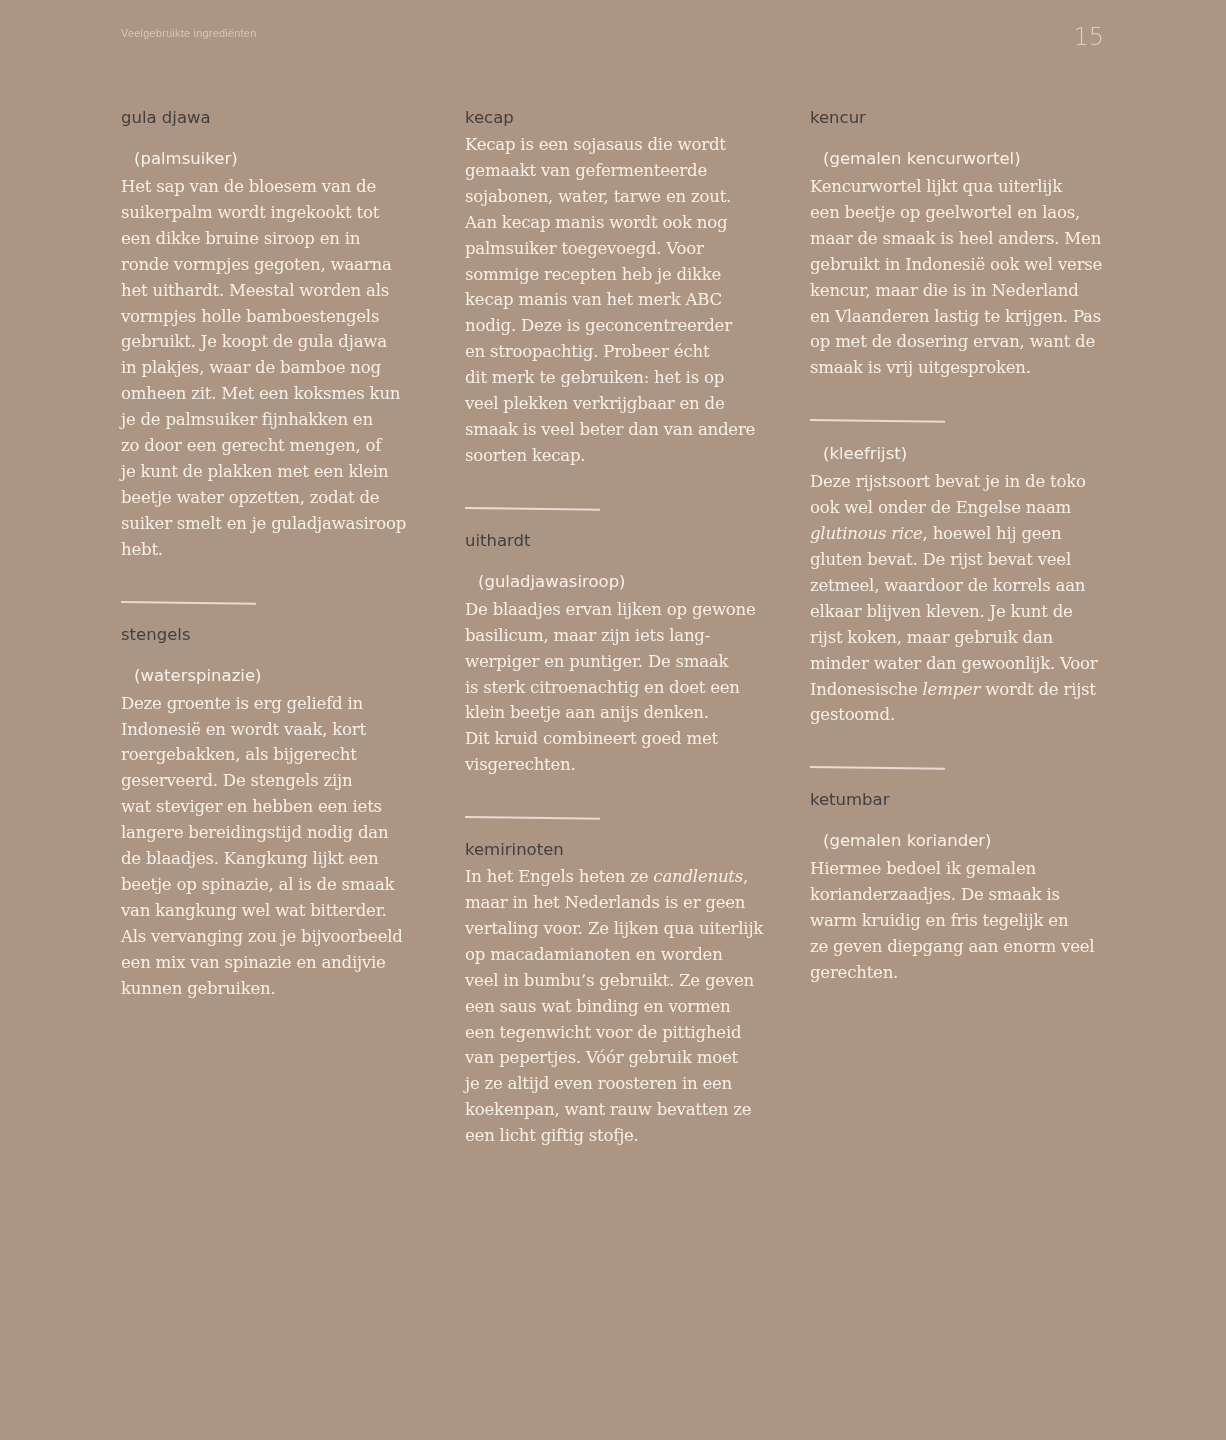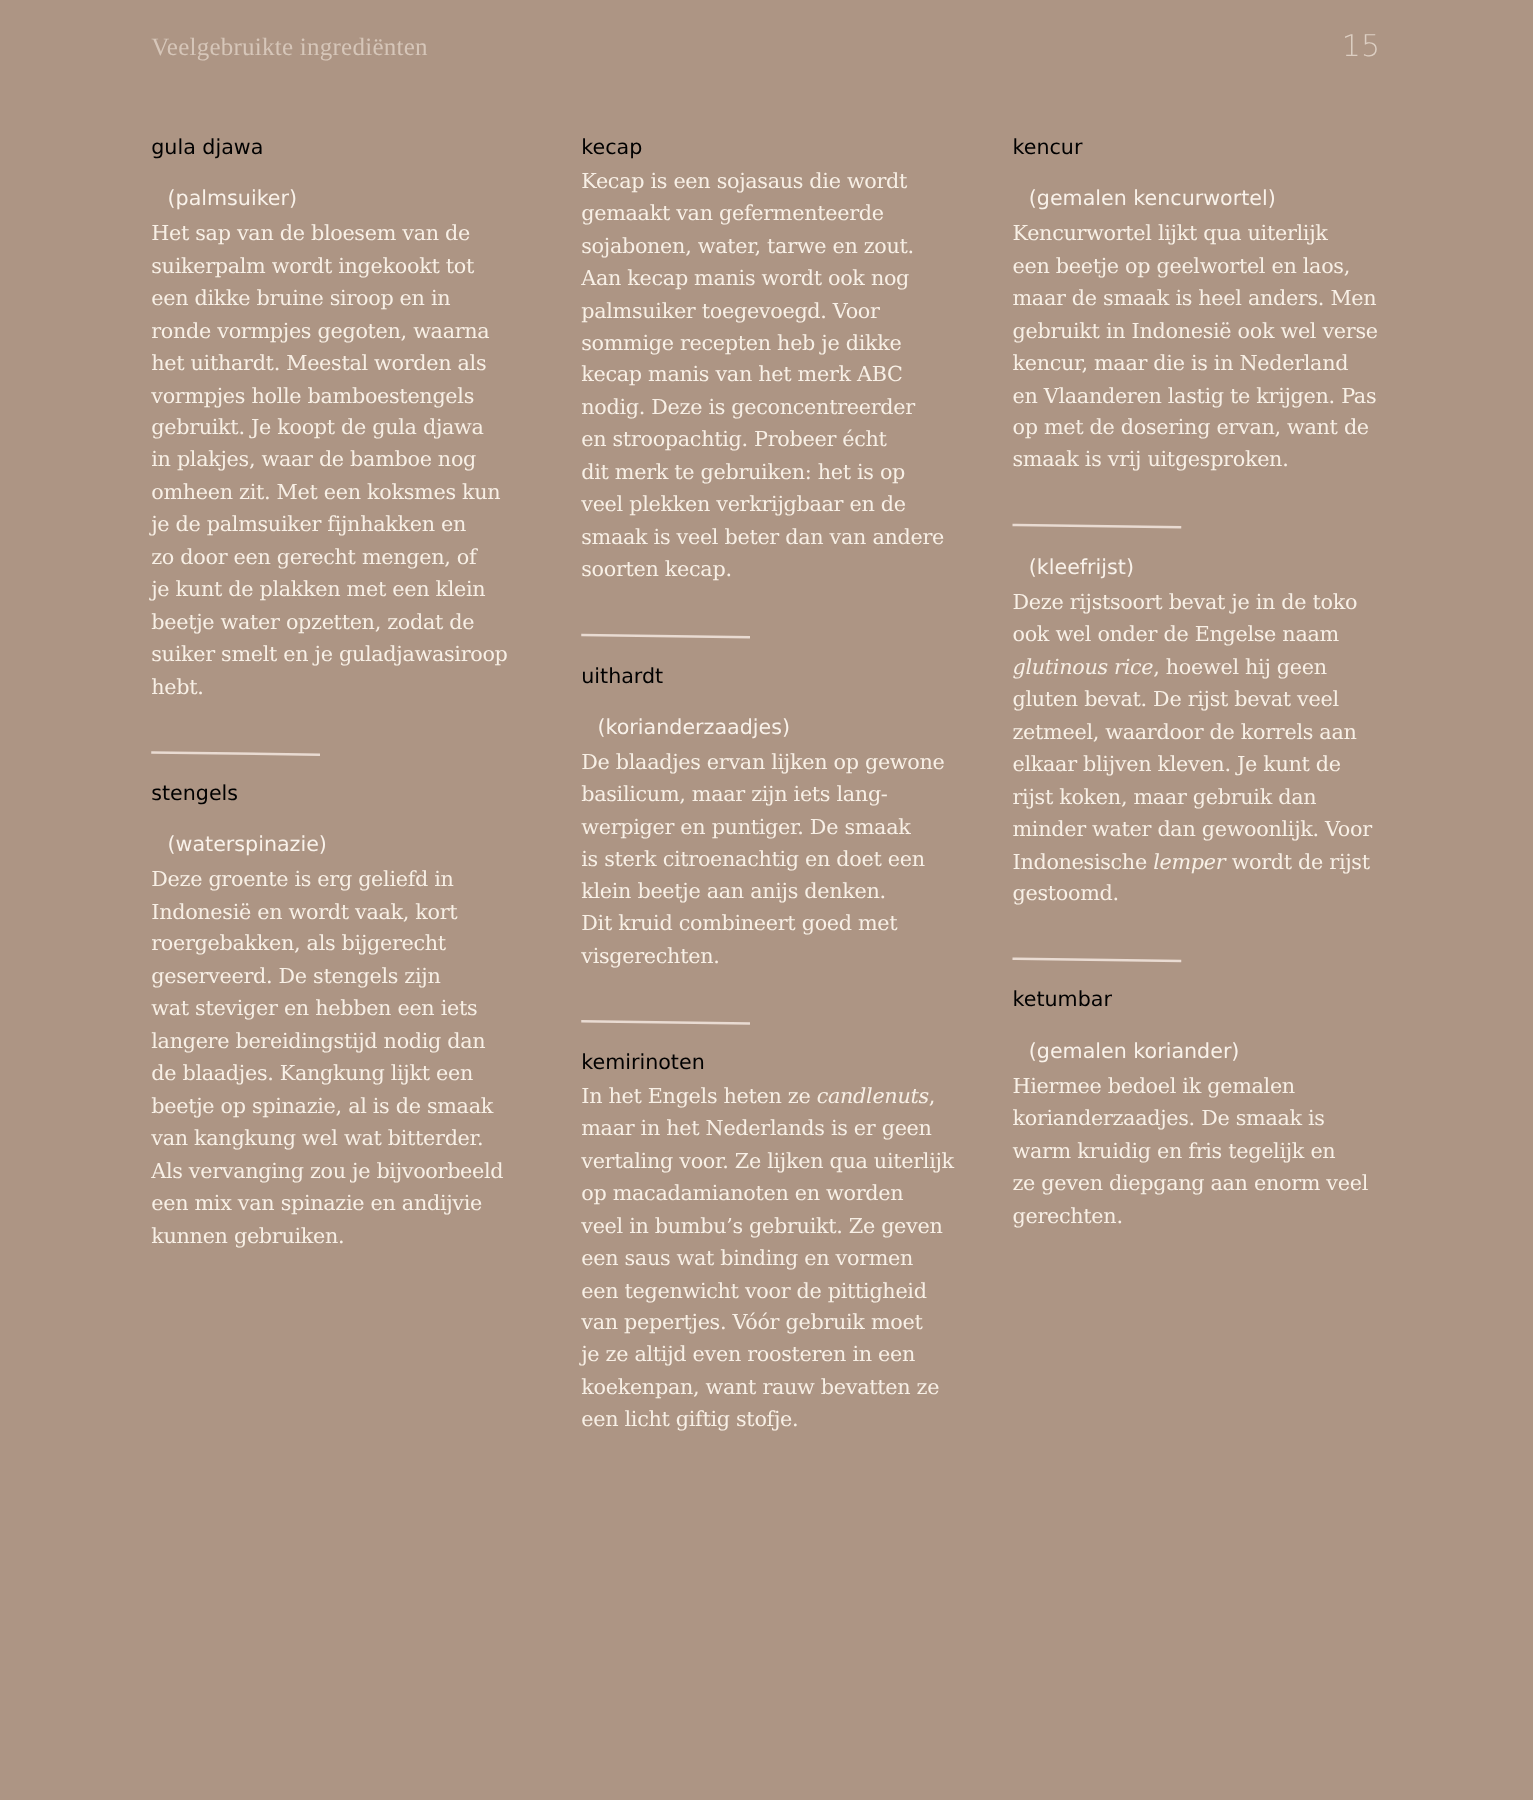--- a/index.html
+++ b/index.html
@@ -5,42 +5,42 @@
   html, body { margin: 0; padding: 0; }
   body {
     width: 1226px; height: 1440px;
     background: #ad9584;
     position: relative;
     overflow: hidden;
     color: #f7efe6;
   }
   .running-head {
     position: absolute; left: 121px; top: 27px;
-    font-family: Liberation Serif, serif;
-    font-size: 20px; letter-spacing: 0.2px;
+    font-family: Liberation Sans, sans-serif;
+    font-size: 11px; letter-spacing: 0.2px;
     color: #d6c6b9;
   }
   .page-number {
     position: absolute; right: 122px; top: 23px;
     font-family: "DejaVu Sans", sans-serif;
     font-size: 24px; font-weight: 300;
     color: #ddcfc3;
     text-align: center;
   }
   .column {
     position: absolute; top: 106px; width: 300px;
   }
   .col-1 { left: 121px; }
   .col-2 { left: 465px; }
   .col-3 { left: 810px; }
   .entry { margin: 0; }
   .term {
     font-family: "DejaVu Sans", sans-serif;
     font-size: 16.5px; line-height: 24px;
-    color: #000000; margin: 0;
+    color: #404040; margin: 0;
   }
   .subterm {
     font-family: "DejaVu Sans", sans-serif;
     font-size: 16.5px; line-height: 26px;
     color: #f9f2ea; margin: 16px 0 0 13px;
   }
   .body-text {
     font-family: "DejaVu Serif", serif;
     font-size: 16.6px; line-height: 25.9px;
     color: #f8f0e6; margin: 2px 0 0 0;
@@ -114,21 +114,21 @@
 nodig. Deze is geconcentreerder
 en stroopachtig. Probeer écht
 dit merk te gebruiken: het is op
 veel plekken verkrijgbaar en de
 smaak is veel beter dan van andere
 soorten kecap.</p>
   </div>
   <div class="divider"></div>
   <div class="entry">
     <p class="term">uithardt</p>
-    <p class="subterm">(korianderzaadjes)</p>
+    <p class="subterm">(guladjawasiroop)</p>
     <p class="body-text">De blaadjes ervan lijken op gewone
 basilicum, maar zijn iets lang-
 werpiger en puntiger. De smaak
 is sterk citroenachtig en doet een
 klein beetje aan anijs denken.
 Dit kruid combineert goed met
 visgerechten.</p>
   </div>
   <div class="divider"></div>
   <div class="entry">

